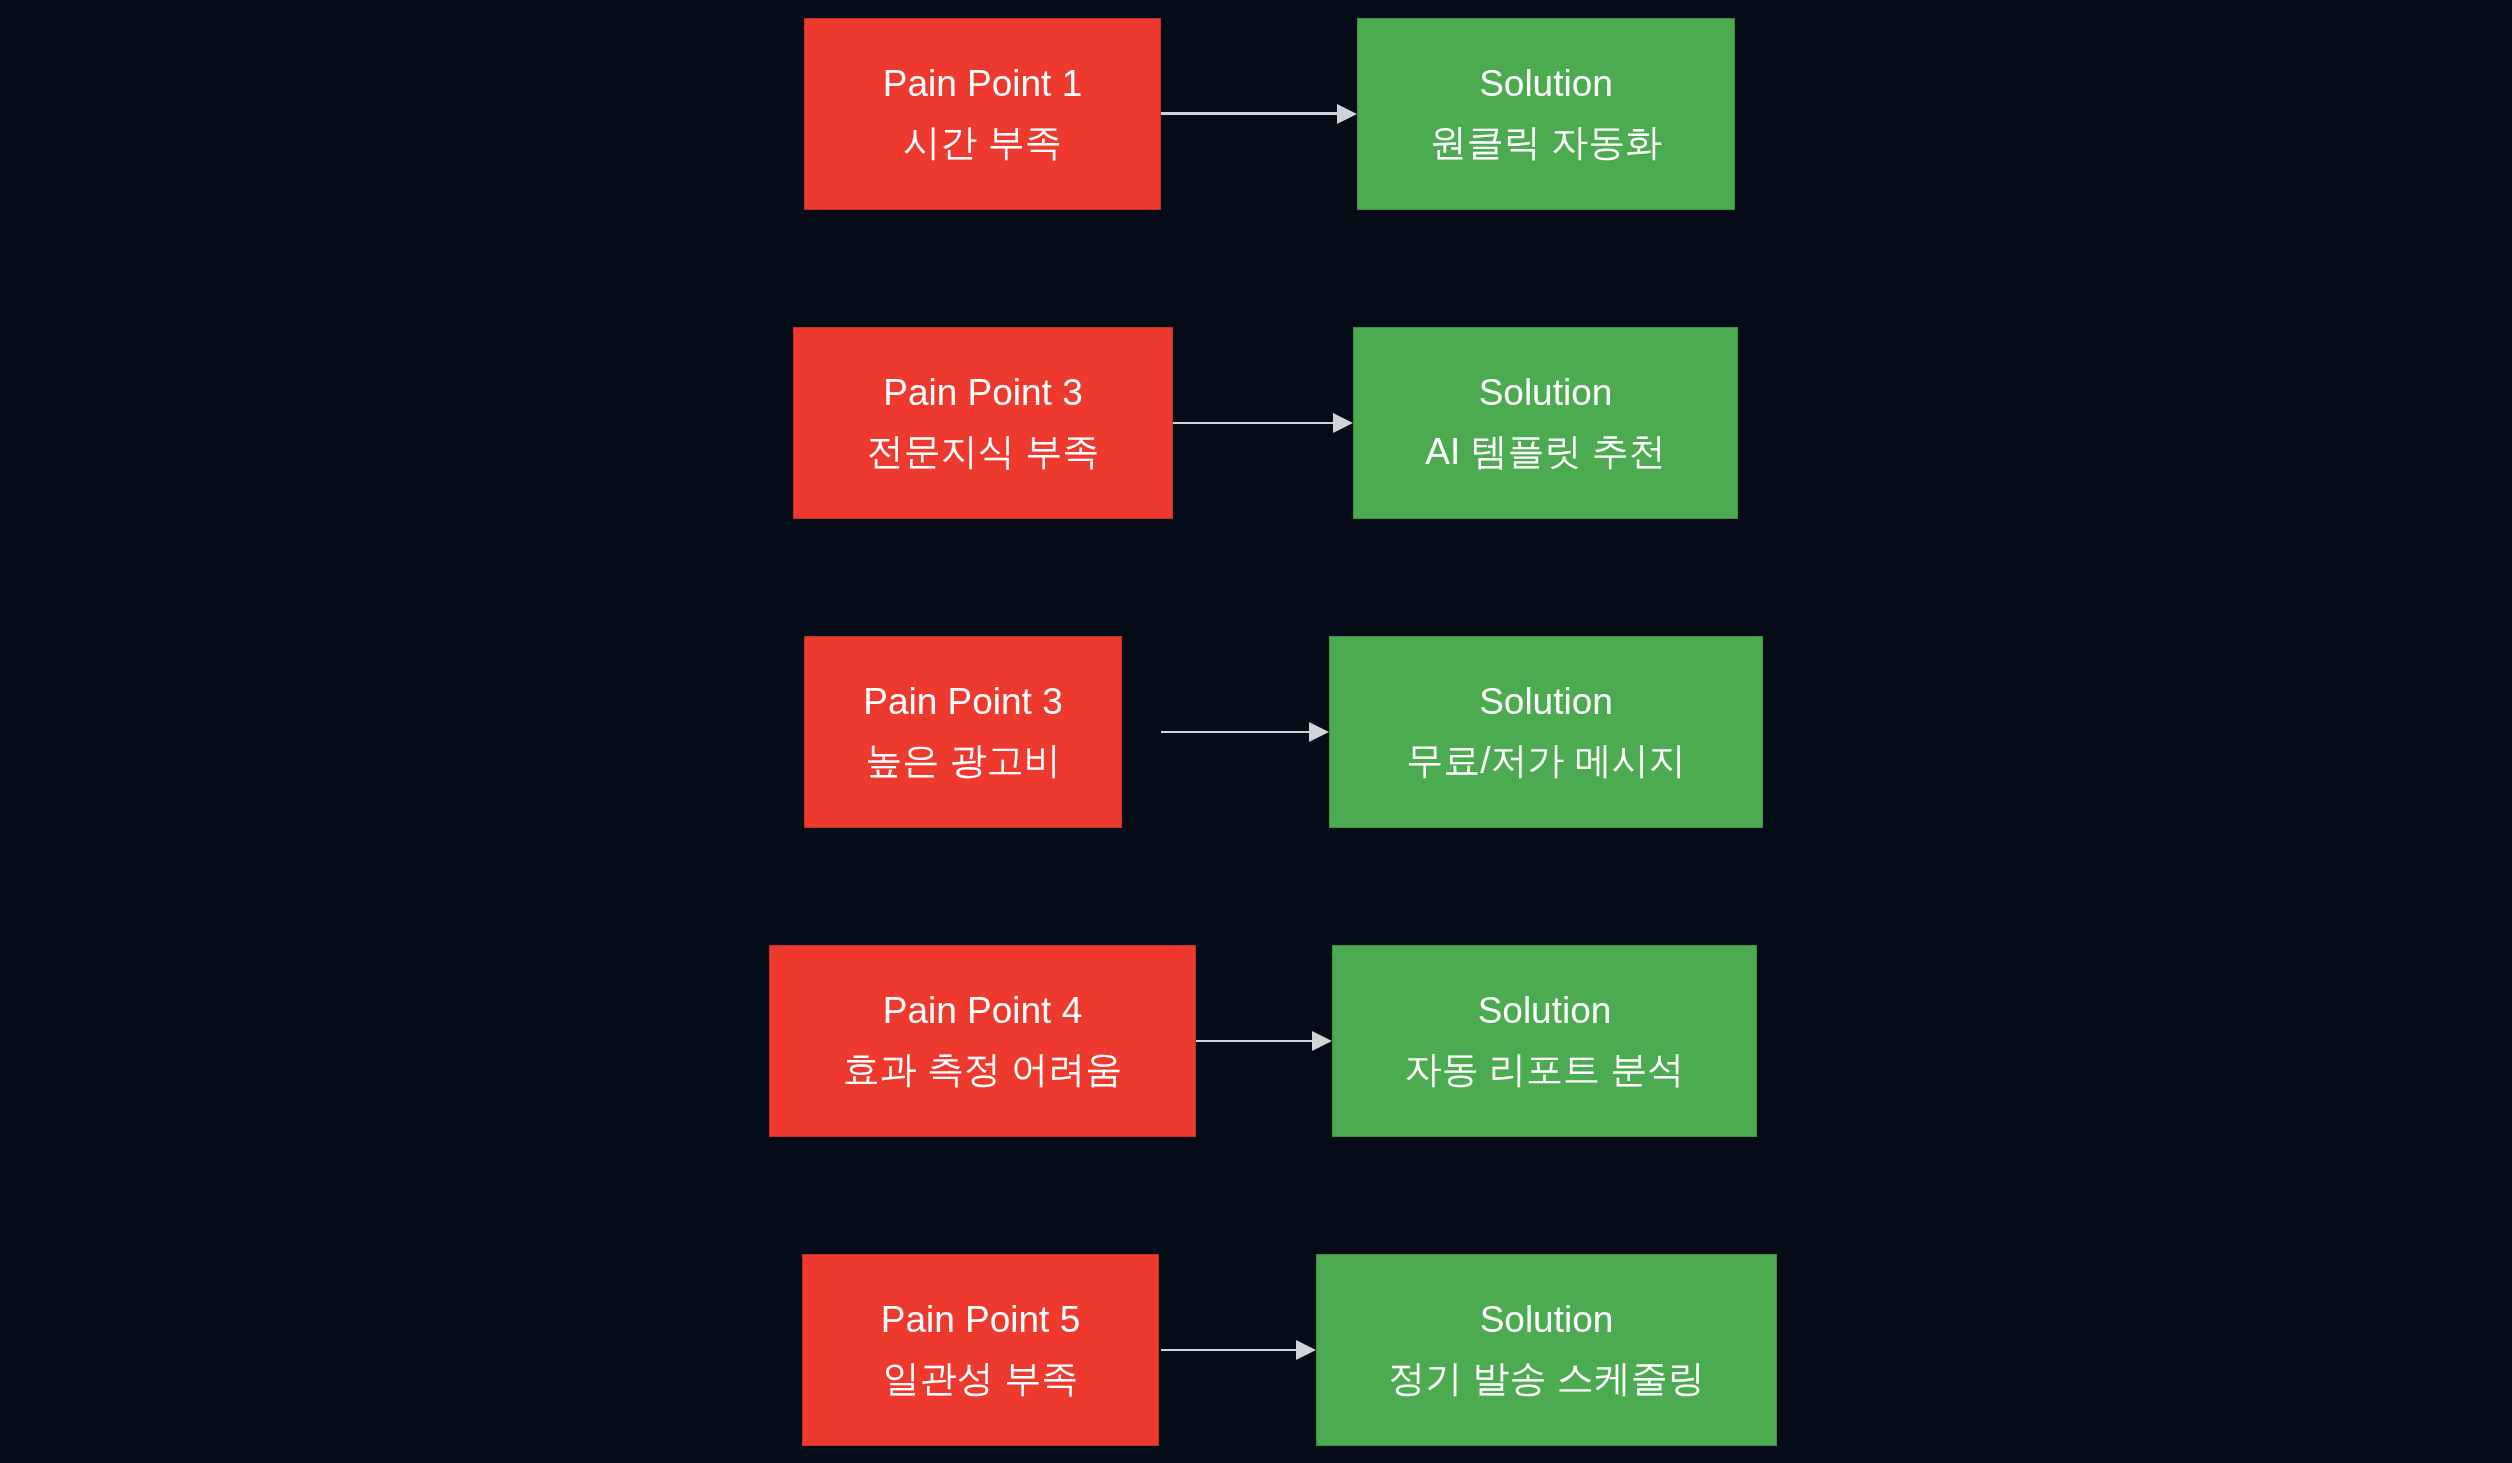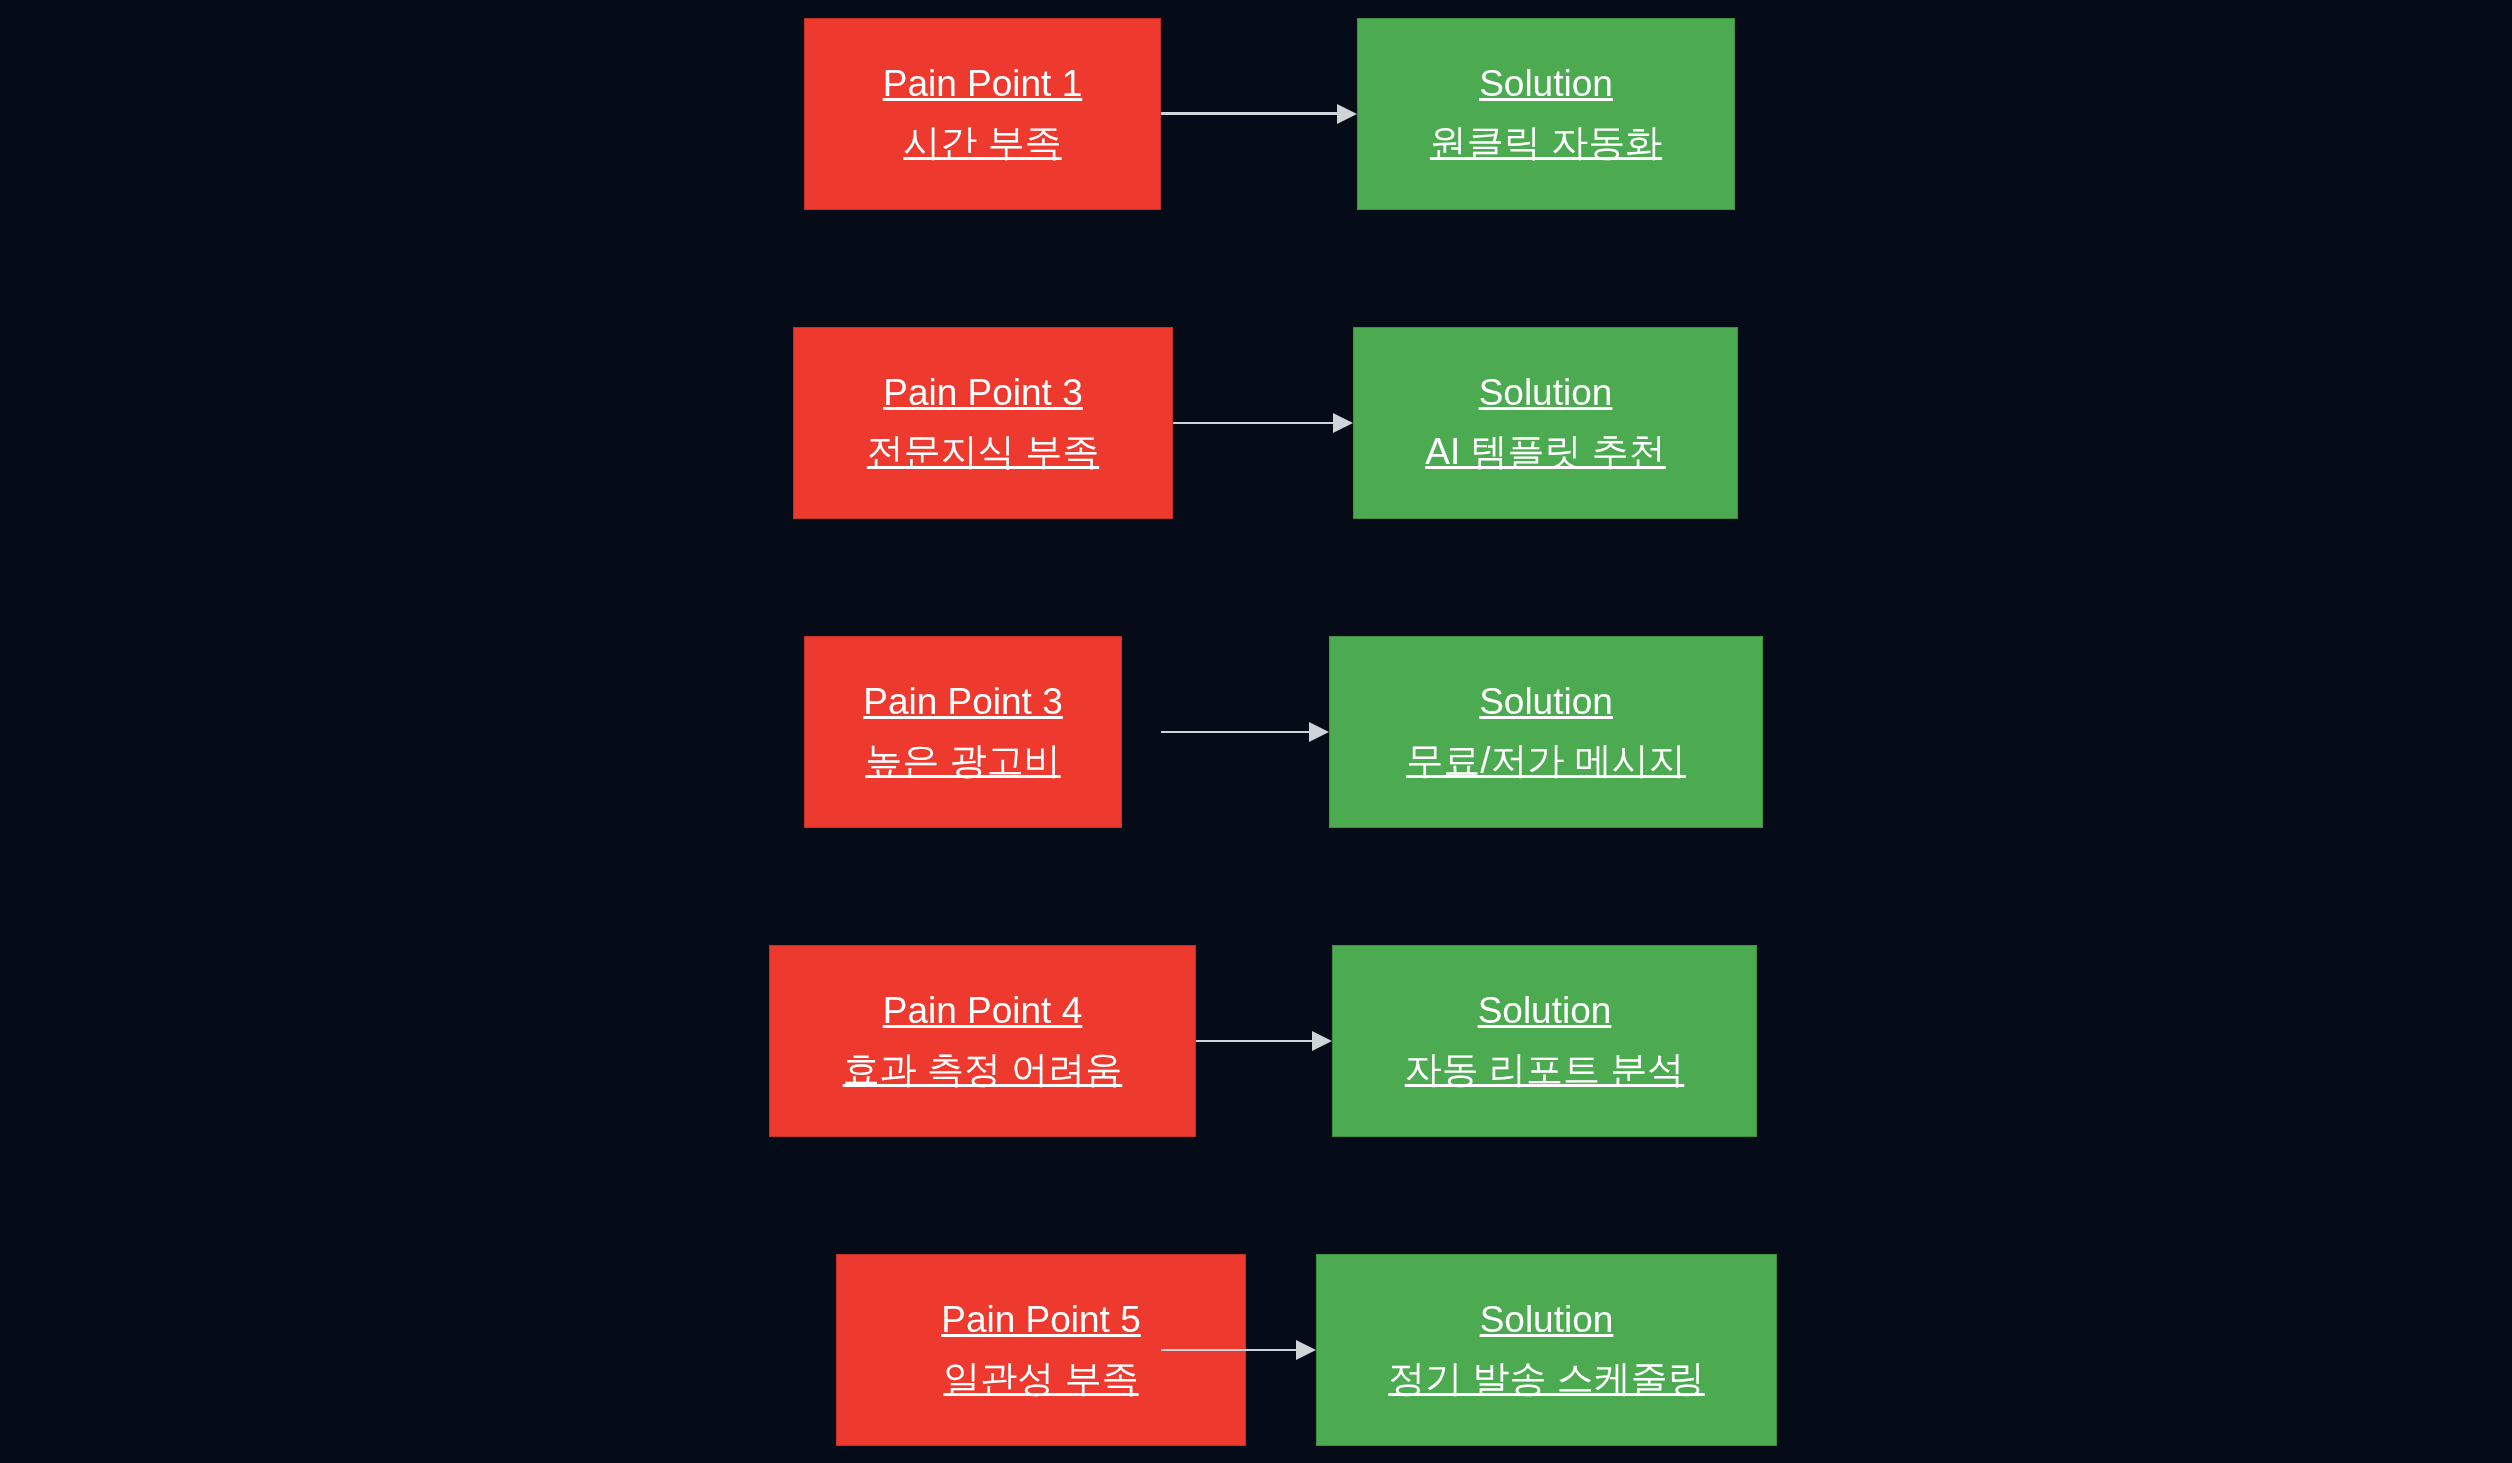--- a/index.html
+++ b/index.html
@@ -31,21 +31,20 @@
     display: flex;
     flex-direction: column;
     justify-content: center;
     align-items: center;
     gap: 18.5px;
     color: var(--text, #ffffff);
     font-size: 37px;
     line-height: 1.1;
     text-align: right;
     white-space: nowrap;
-    text-decoration: underline;
   }
   .pain {
     background: var(--pain-box, #ed392e);
     border: 1.8px solid #c23128;
   }
   .solution {
     background: var(--solution-box, #4cab50);
     border: 1.8px solid #3d8f44;
   }
   .arrow {
@@ -128,21 +127,21 @@
       <span class="shaft"></span>
       <span class="head"></span>
     </div>
     <div class="box solution" style="left:1332px;width:425px">
       <span>Solution</span>
       <span>자동 리포트 분석</span>
     </div>
   </div>
 
   <div class="row" style="top:1254px">
-    <div class="box pain" style="left:836px;width:410px">
+    <div class="box pain" style="left:802px;width:357px">
       <span>Pain Point 5</span>
       <span>일관성 부족</span>
     </div>
     <div class="arrow" style="left:1161px;width:155px">
       <span class="shaft"></span>
       <span class="head"></span>
     </div>
     <div class="box solution" style="left:1316px;width:461px">
       <span>Solution</span>
       <span>정기 발송 스케줄링</span>

